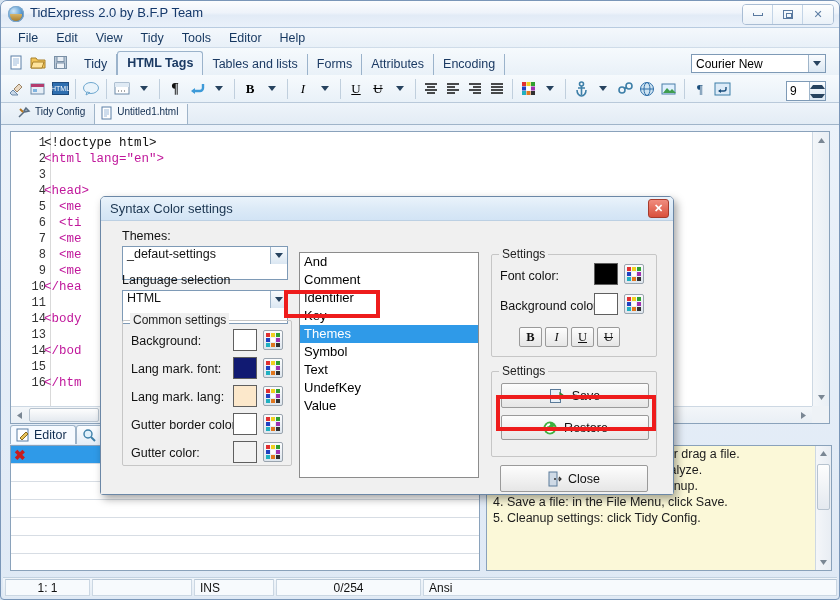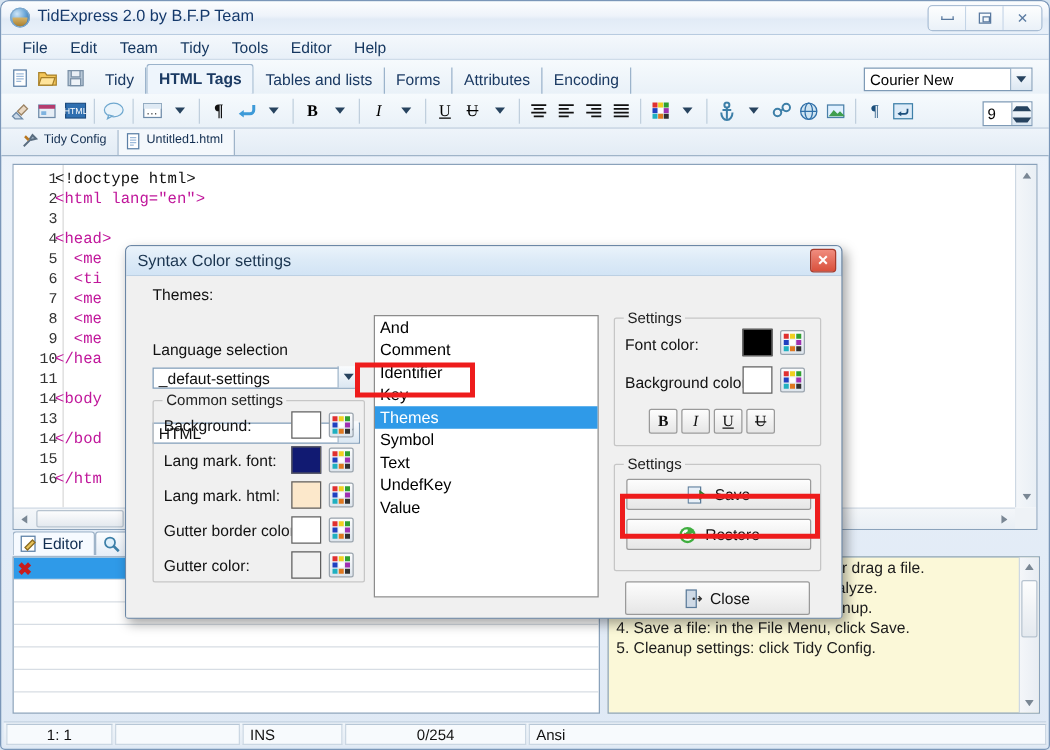--- a/index.html
+++ b/index.html
@@ -153,21 +153,21 @@
      background:linear-gradient(#eaf3fb 0%,#dceaf7 50%,#d2e4f5 100%);
      border-bottom:1px solid #bcd0e3; border-radius:4px 4px 0 0;}
   .dlg-title span{ position:absolute; left:9px; top:4px; font-size:13px; color:#1b3550;}
   .dlg-close{ position:absolute; right:4px; top:2px; width:21px; height:19px;
      background:linear-gradient(#f08c7e,#d9503c); border:1px solid #a63b2c; border-radius:3px;
      display:flex; align-items:center; justify-content:center; color:#fff; font-size:11px;
      font-weight:bold;}
   .dlg-body{ position:absolute; left:0; top:24px; right:0; bottom:0; background:#f0f0f0;}
 
   .lbl{ font-size:12.5px; color:#111; }
-  .combo{ background:#fff; border:1px solid #7e9ab6; height:17px; display:flex; align-items:flex-end;margin-top:48px;}
+  .combo{ background:#fff; border:1px solid #7e9ab6; height:34px; display:flex; align-items:flex-start;}
   .combo span{ padding-left:4px; }
 
   .group{ position:absolute; border:1px solid #c6c6c6; border-radius:2px;}
   .group > .gtitle{ position:absolute; top:-8px; left:7px; background:#f0f0f0; padding:0 3px;
       font-size:12px; color:#222;}
 
   .swatch{ width:24px; height:22px; border:1px solid #5f5f5f; background:#fff;}
   .palbtn{ width:20px;height:20px; border:1px solid #9aa4ae; border-radius:2px;
      background:linear-gradient(#fbfcfd,#dde5ed); display:flex;align-items:center;justify-content:center;}
   .palgrid{ display:grid; grid-template-columns:repeat(3,4px); grid-template-rows:repeat(3,4px); gap:1px;}
@@ -200,21 +200,21 @@
       <div class="winbtn">
           <div class="glyph-max"></div>
         </div>
       <div class="winbtn">✕</div>
     </div>
   </div>
 
   <div class="menubar">
     <div class="mi">File</div>
     <div class="mi">Edit</div>
-    <div class="mi">Team</div>
+    <div class="mi">View</div>
     <div class="mi">Tidy</div>
     <div class="mi">Tools</div>
     <div class="mi">Editor</div>
     <div class="mi">Help</div>
   </div>
 
   <div class="toolbar1">
     <div class="tbtn">
       <svg width="15" height="15" viewBox="0 0 15 15">
           <rect x="2" y="1" width="10" height="13" fill="#fff" stroke="#5b7fa6"></rect>
@@ -610,21 +610,21 @@
               <i style="background:#30a030"></i>
               <i style="background:#2040c0"></i>
               <i style="background:#fff"></i>
               <i style="background:#a030b0"></i>
               <i style="background:#20b0c0"></i>
               <i style="background:#e07820"></i>
               <i style="background:#303030"></i>
             </div>
         </div>
 
-        <div style="position:absolute;left:8px;top:69px" class="lbl">Lang mark. html:</div>
+        <div style="position:absolute;left:8px;top:69px" class="lbl">Lang mark. lang:</div>
         <div class="swatch" style="position:absolute;left:110px;top:64px;background:#fce8cb"></div>
         <div class="palbtn" style="position:absolute;left:140px;top:65px">
           <div class="palgrid">
               <i style="background:#e03030"></i>
               <i style="background:#f0d020"></i>
               <i style="background:#30a030"></i>
               <i style="background:#2040c0"></i>
               <i style="background:#fff"></i>
               <i style="background:#a030b0"></i>
               <i style="background:#20b0c0"></i>

